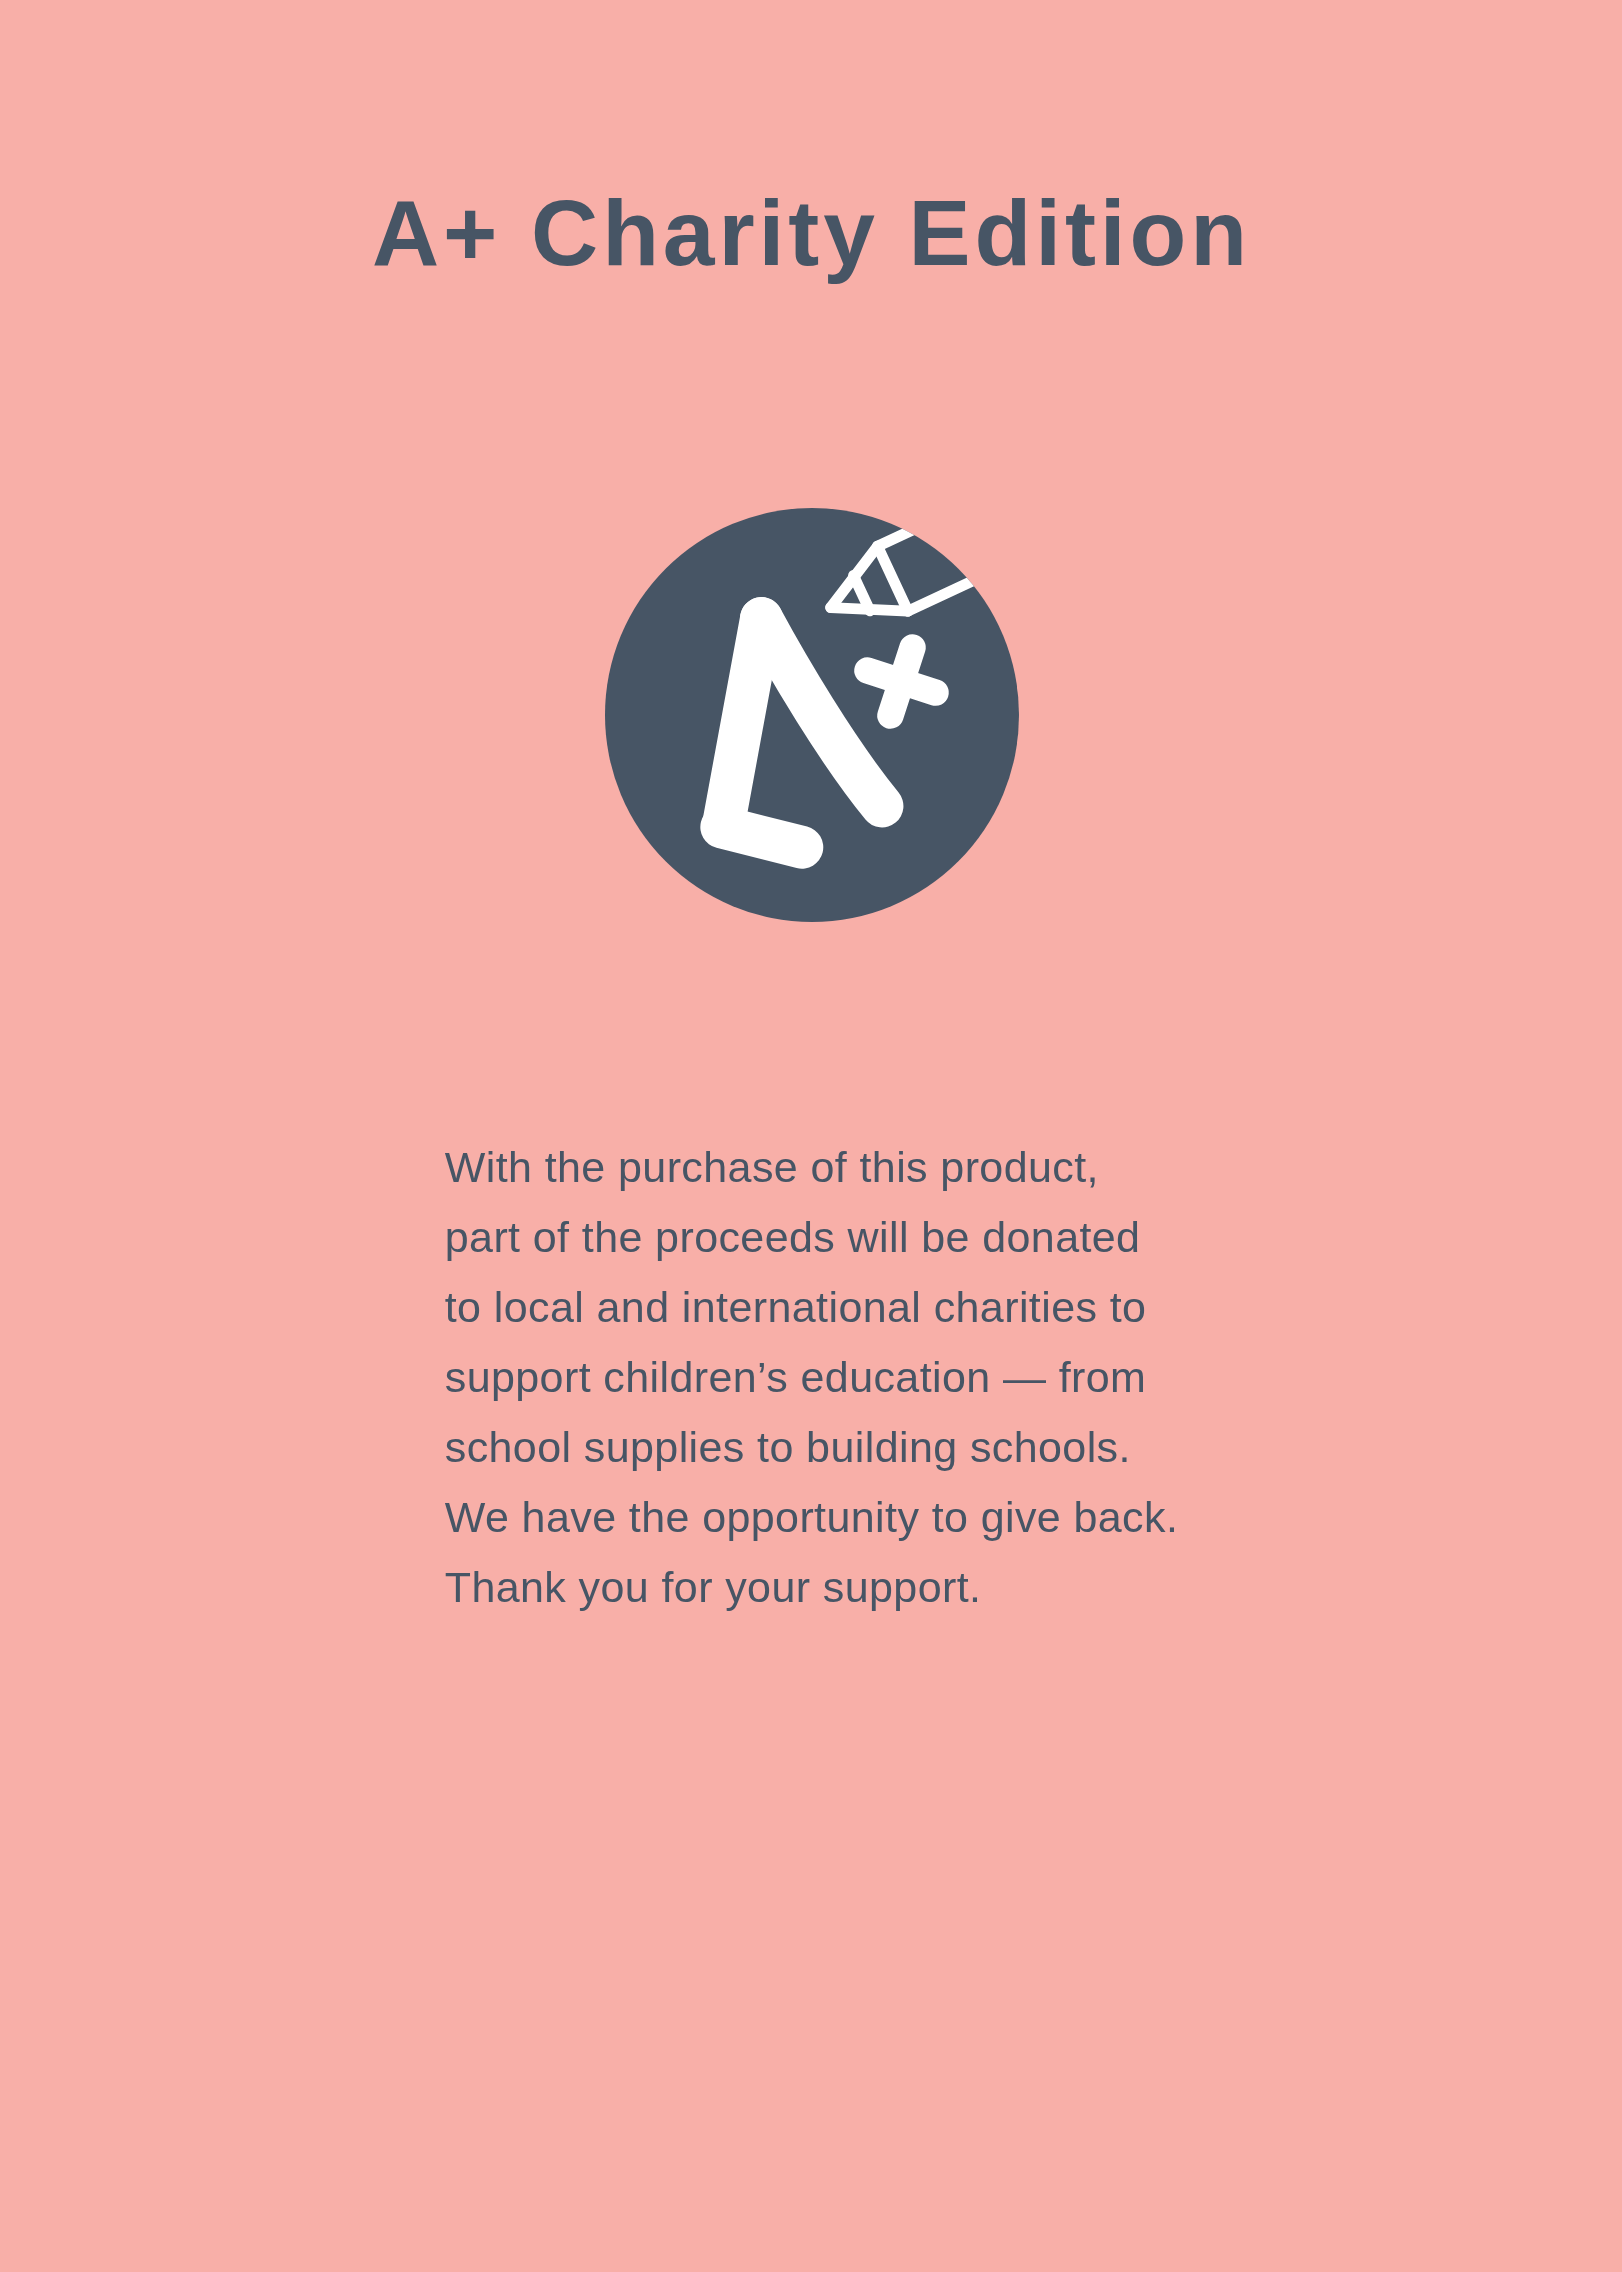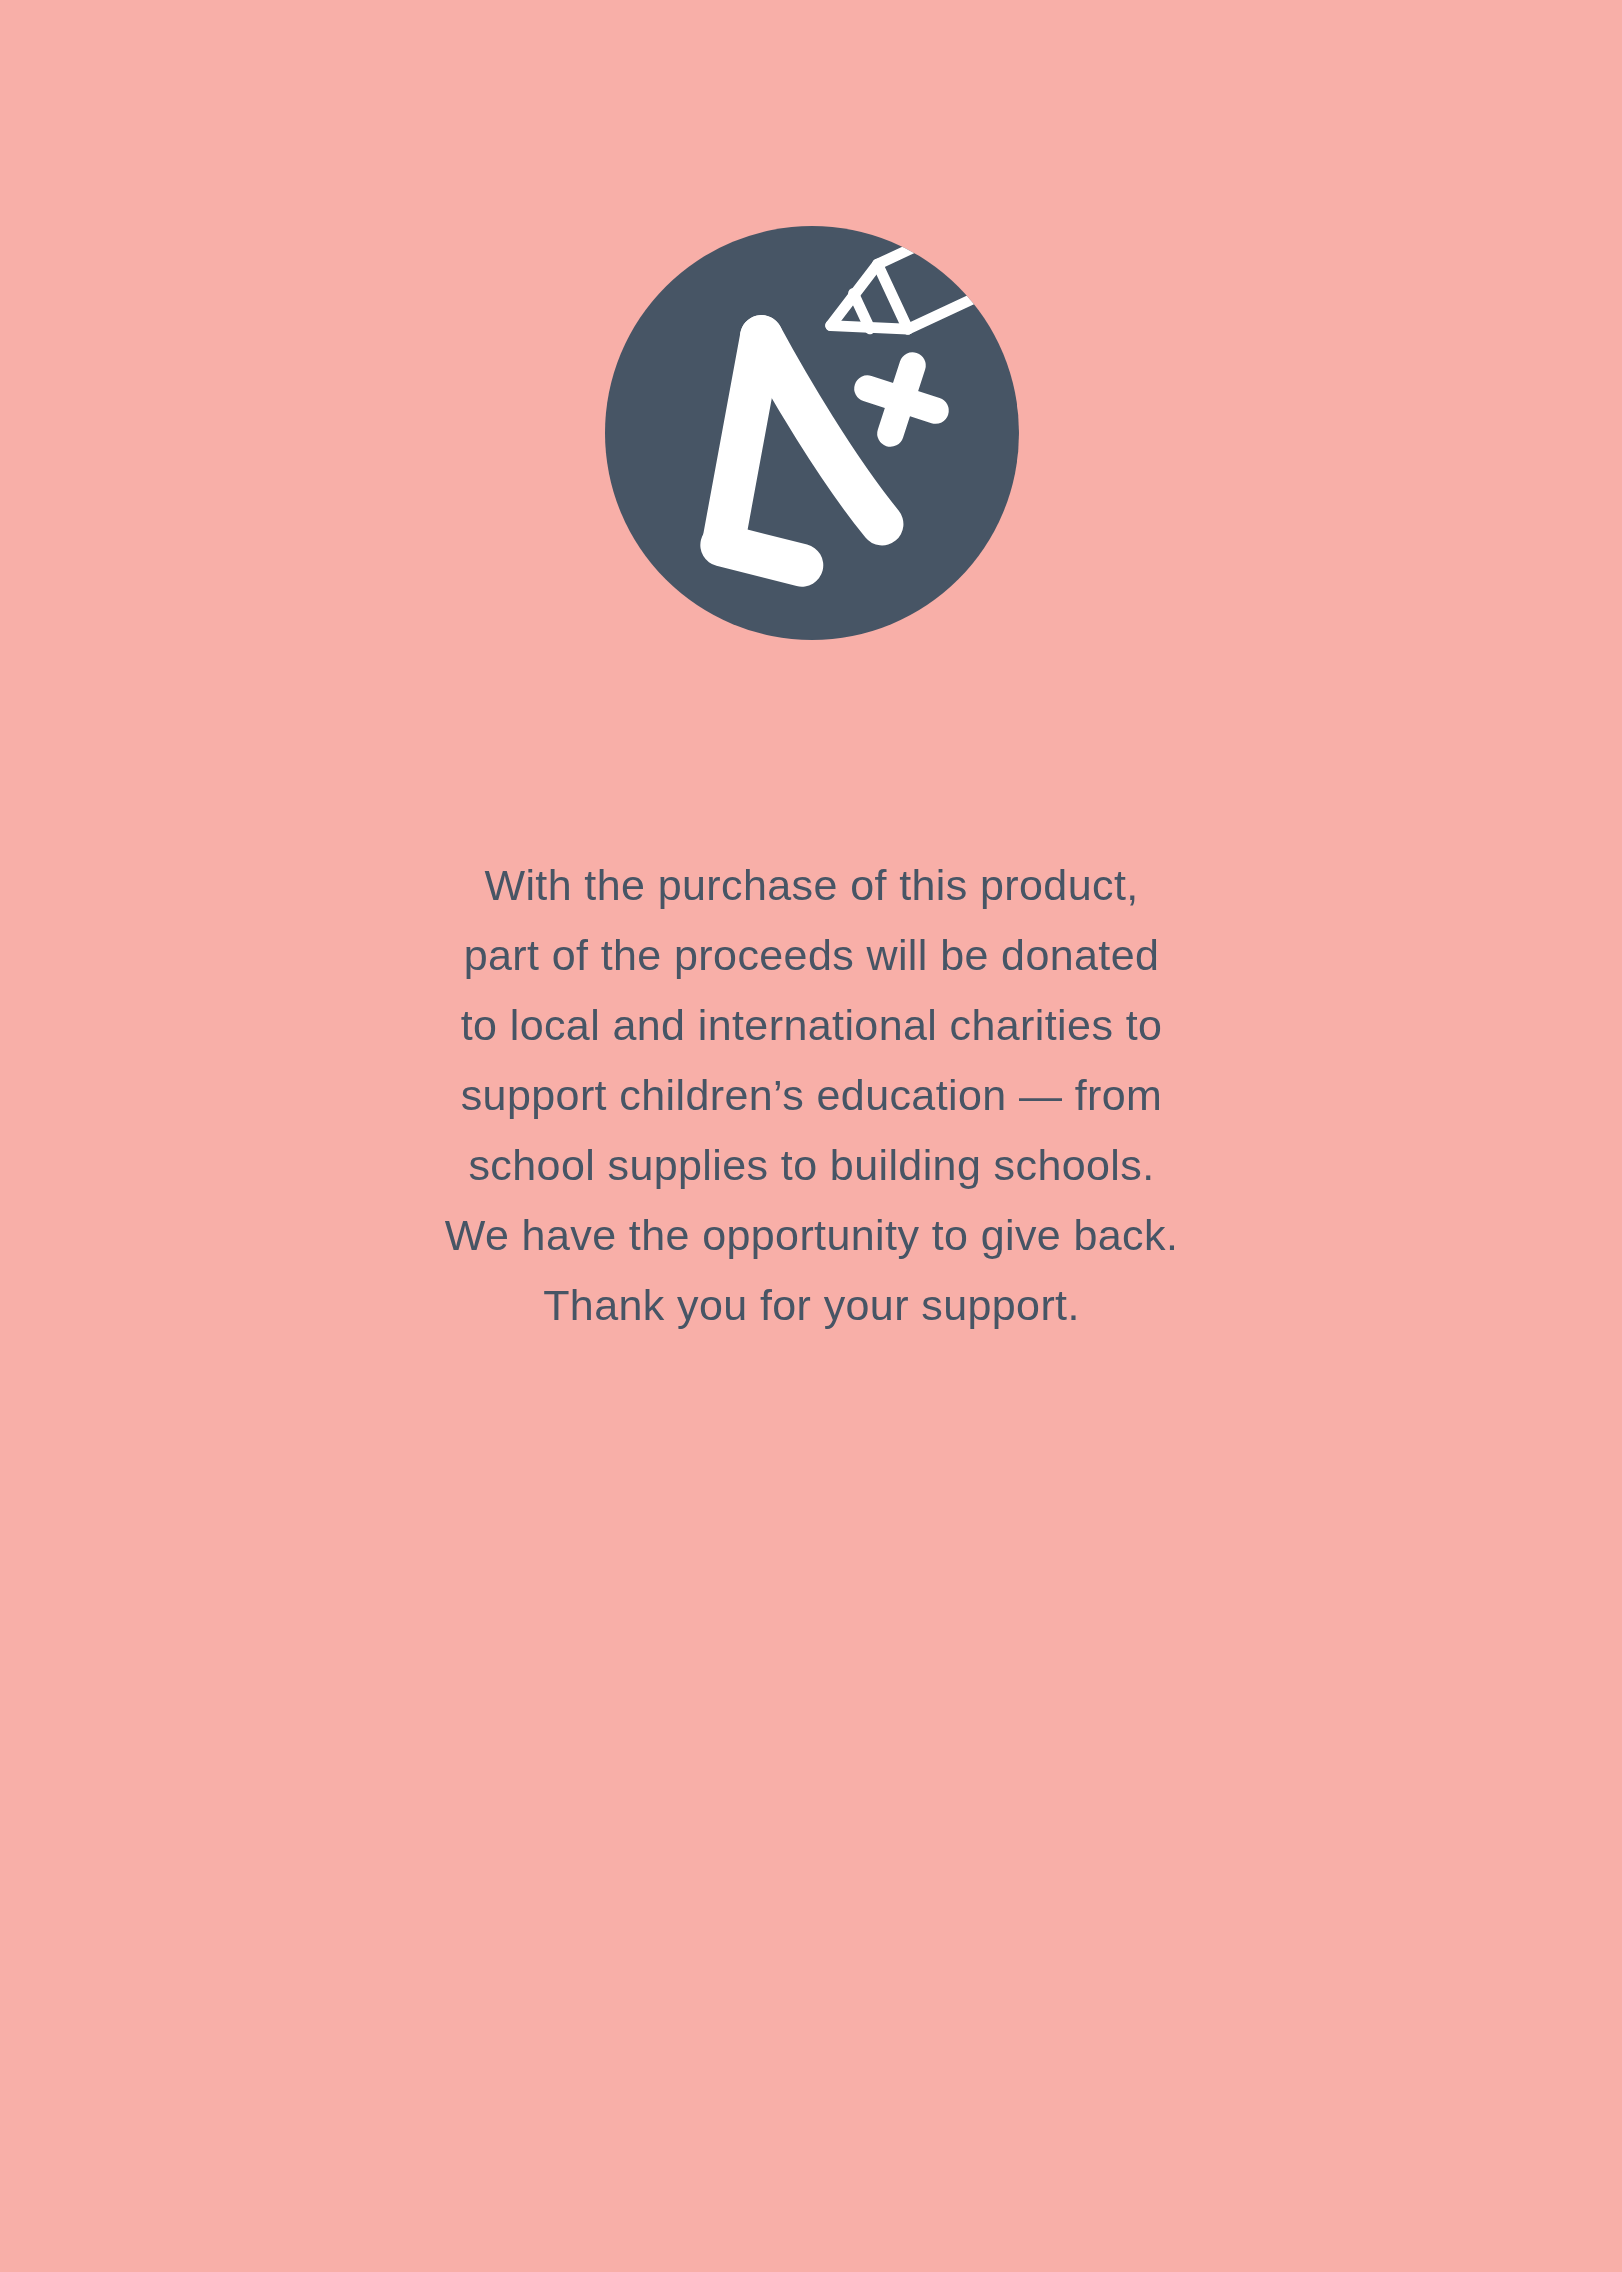--- a/index.html
+++ b/index.html
@@ -37,29 +37,29 @@
     letter-spacing: 1.6px;
     text-align: center;
     white-space: pre-line;
   }
   .body-text {
     margin: 210px 0 0 0;
     font-size: 43px;
     line-height: 70px;
     font-weight: 400;
     letter-spacing: 0.4px;
-    text-align: center;
     white-space: pre-line;
   }
 </style>
 </head>
 <body>
 
 <div class="page">
 
+  <h1 class="title">A+ Charity Edition</h1>
 
   <div class="logo-wrap">
     <svg width="414" height="414" viewBox="0 0 532 532">
       <defs>
         <clipPath id="logo-clip">
             <circle cx="266" cy="266" r="266"></circle>
           </clipPath>
       </defs>
 
       <circle cx="266" cy="266" r="266" fill="var(--logo-circle, #475565)"></circle>

